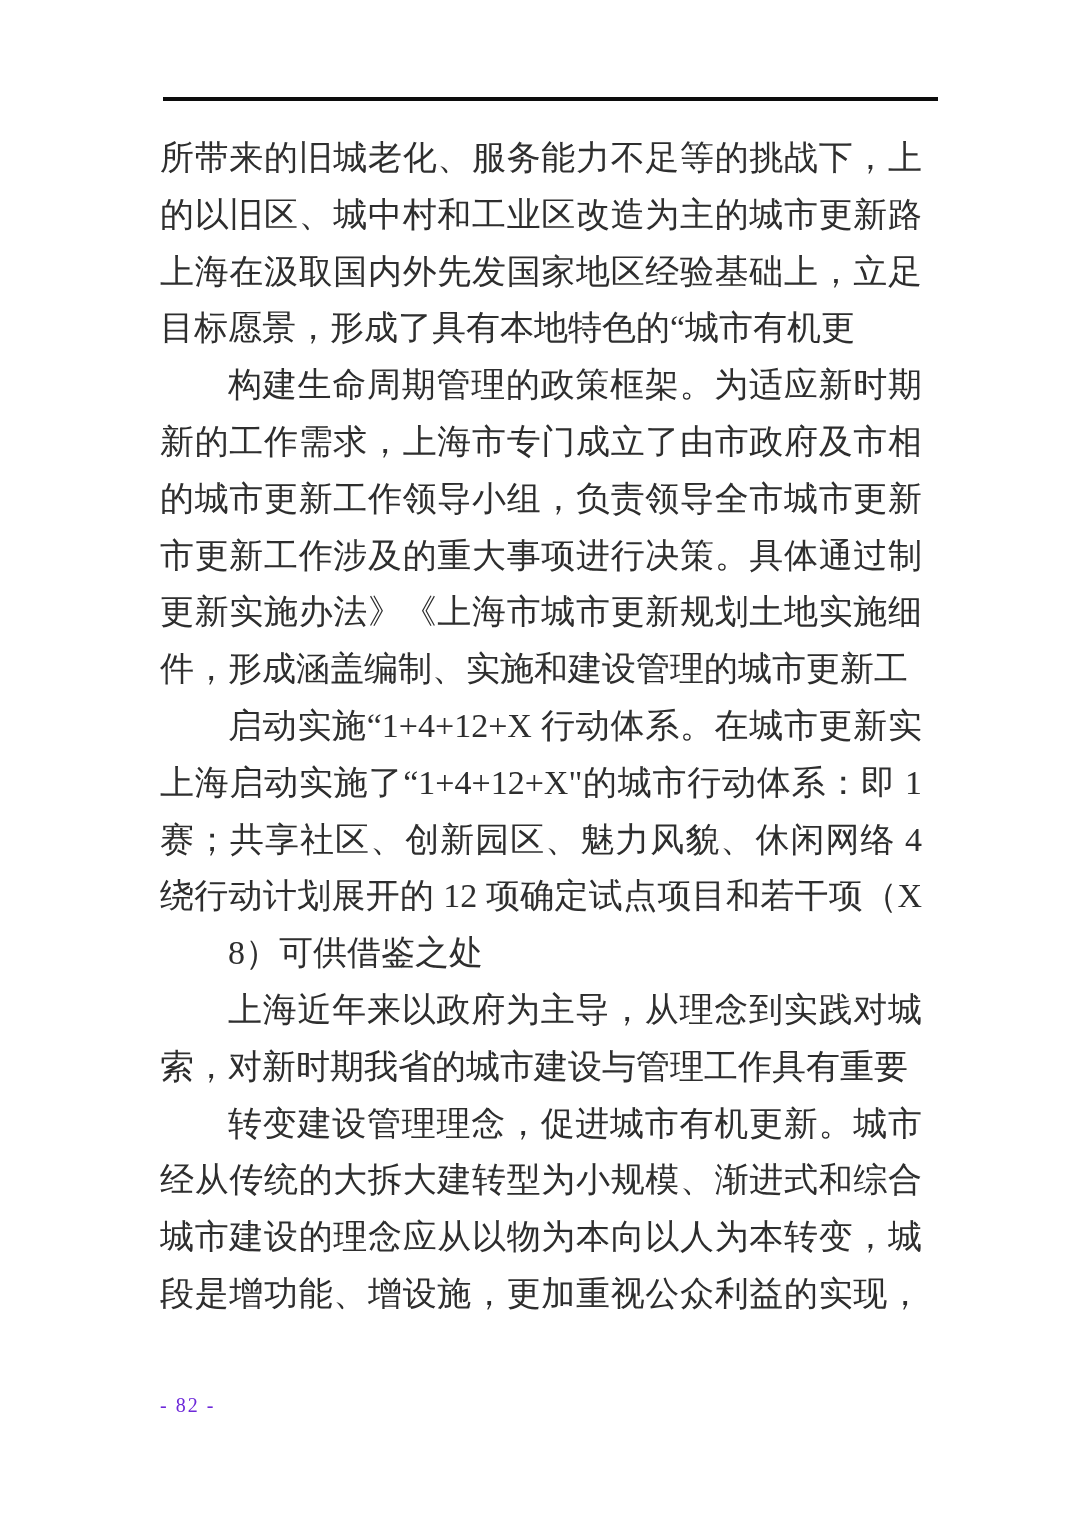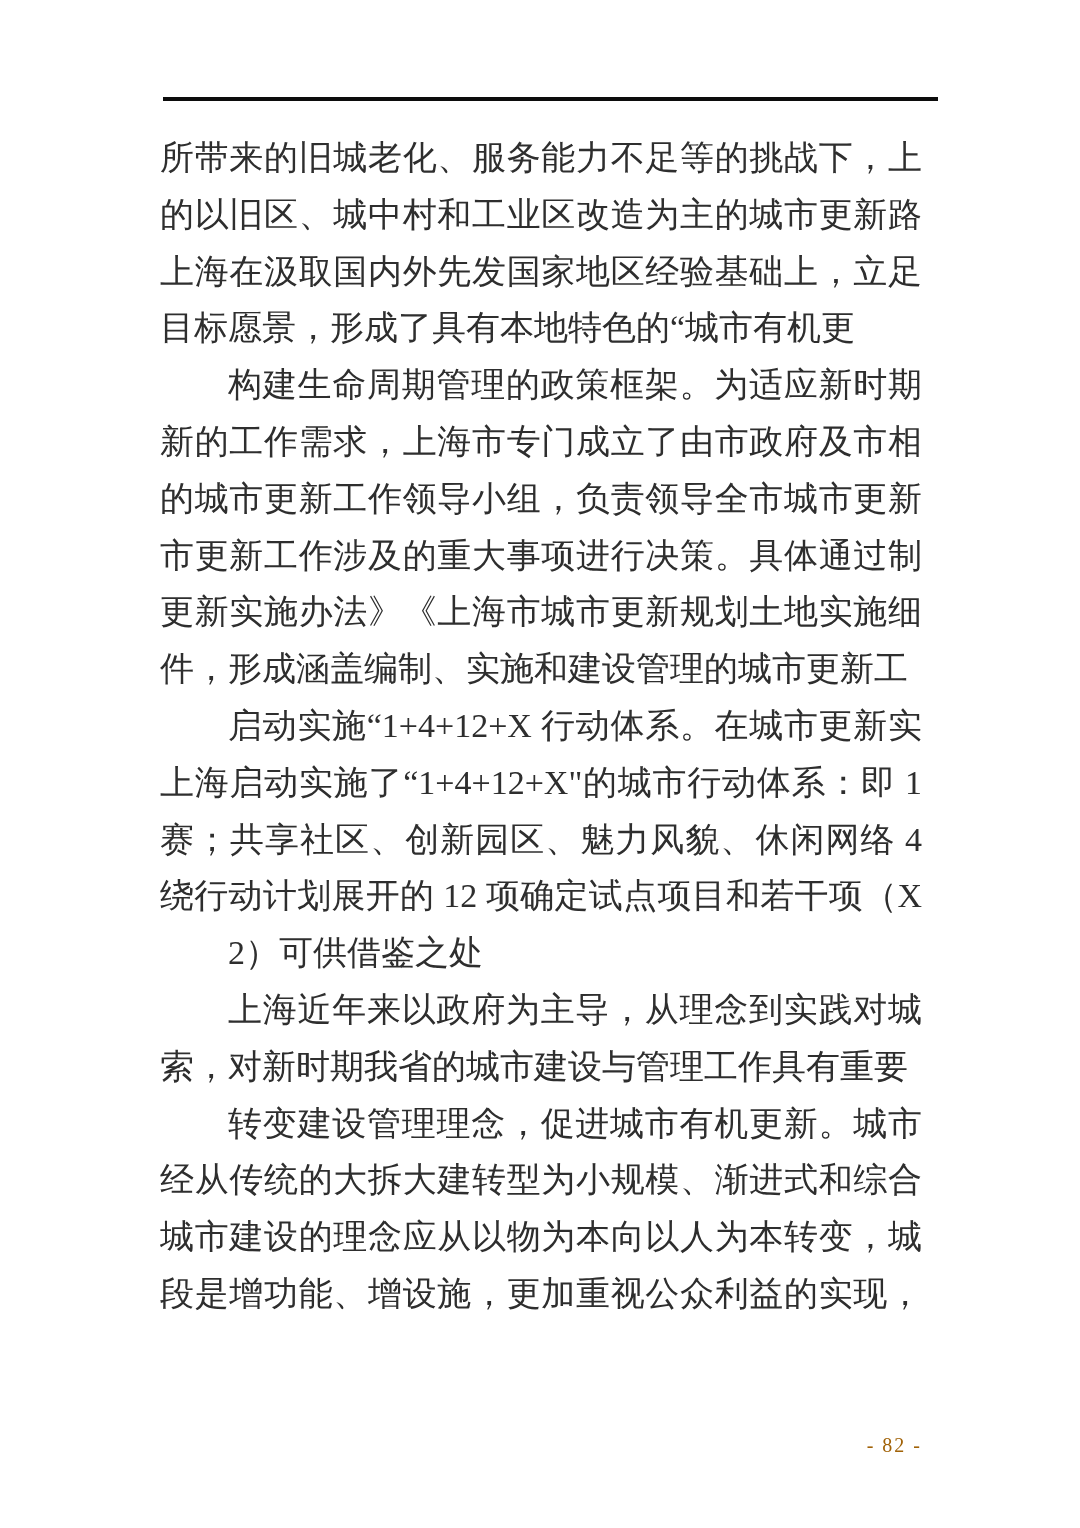--- a/index.html
+++ b/index.html
@@ -49,25 +49,24 @@
     text-align-last: left;
   }
   .line.i {
     text-indent: 2em;
   }
   .footer {
     position: absolute;
     left: 160px;
     top: 1394px;
     width: 762px;
-    text-align: right;
+    text-align: left;
     font-size: 20px;
     letter-spacing: 2px;
-    color: #a16207;
-    margin-top: 40px;
+    color: #6d28d9;
   }
 </style>
 </head>
 <body>
 
 <div class="page">
   <div class="top-rule"></div>
   <div class="body-text">
       <div class="line j">所带来的旧城老化、服务能力不足等的挑战下，上海开始反思传统</div>
       <div class="line j">的以旧区、城中村和工业区改造为主的城市更新路径。2015 年以来，</div>
@@ -76,21 +75,21 @@
       <div class="line j i">构建生命周期管理的政策框架。为适应新时期推动城市有机更</div>
       <div class="line j">新的工作需求，上海市专门成立了由市政府及市相关管理部门组成</div>
       <div class="line j">的城市更新工作领导小组，负责领导全市城市更新工作，对全市城</div>
       <div class="line j">市更新工作涉及的重大事项进行决策。具体通过制定《上海市城市</div>
       <div class="line j">更新实施办法》《上海市城市更新规划土地实施细则》等相关配套文</div>
       <div class="line s">件，形成涵盖编制、实施和建设管理的城市更新工作整体框架。</div>
       <div class="line j i">启动实施“1+4+12+X 行动体系。在城市更新实施办法颁布后，</div>
       <div class="line j">上海启动实施了“1+4+12+X"的城市行动体系：即 1 项城市设计挑战</div>
       <div class="line j">赛；共享社区、创新园区、魅力风貌、休闲网络 4 大行动计划；围</div>
       <div class="line j">绕行动计划展开的 12 项确定试点项目和若干项（X 项）可增补试点</div>
-      <div class="line s i">2）可供借鉴之处</div>
+      <div class="line s i">8）可供借鉴之处</div>
       <div class="line j i">上海近年来以政府为主导，从理念到实践对城市有机更新的探</div>
       <div class="line s">索，对新时期我省的城市建设与管理工作具有重要的启示意义。</div>
       <div class="line j i">转变建设管理理念，促进城市有机更新。城市建设发展模式已</div>
       <div class="line j">经从传统的大拆大建转型为小规模、渐进式和综合性的有机更新。</div>
       <div class="line j">城市建设的理念应从以物为本向以人为本转变，城市更新的增量手</div>
       <div class="line j">段是增功能、增设施，更加重视公众利益的实现，把各种类型的公</div>
     </div>
   <div class="footer">- 82 -</div>
 </div>
 

